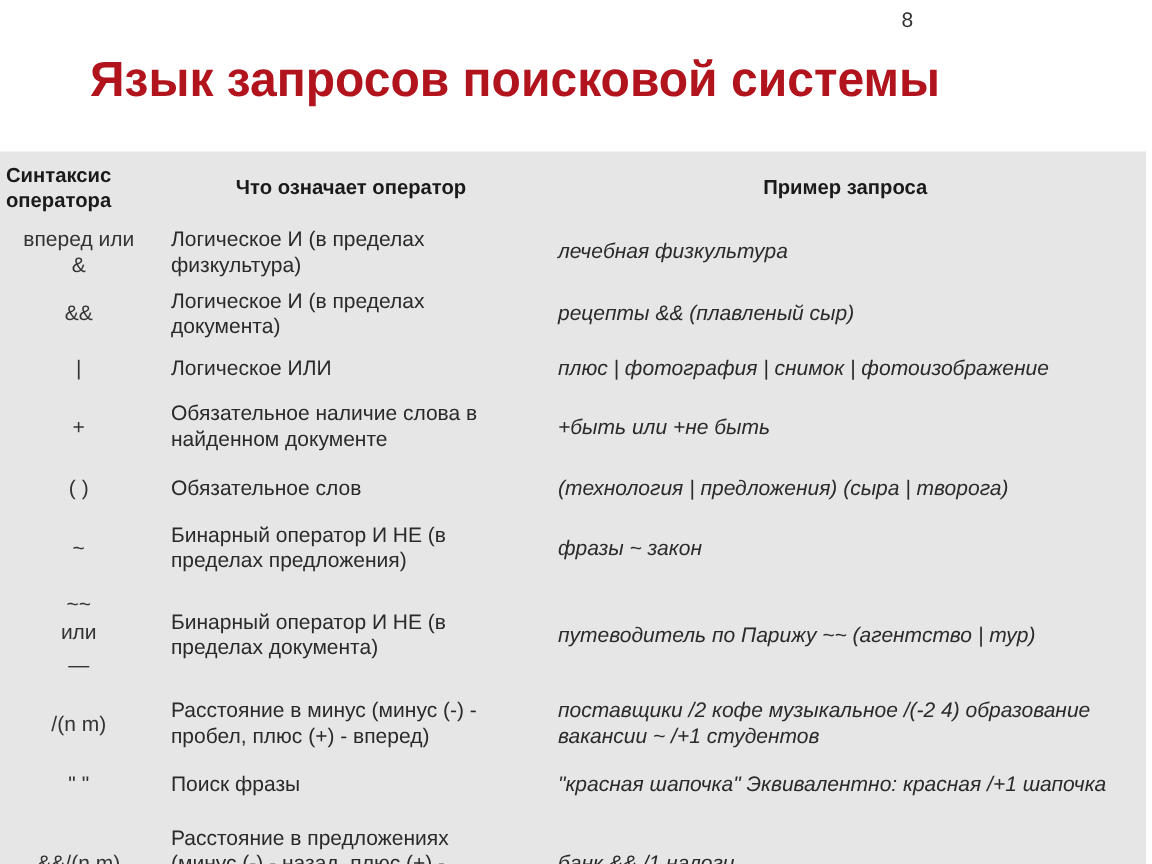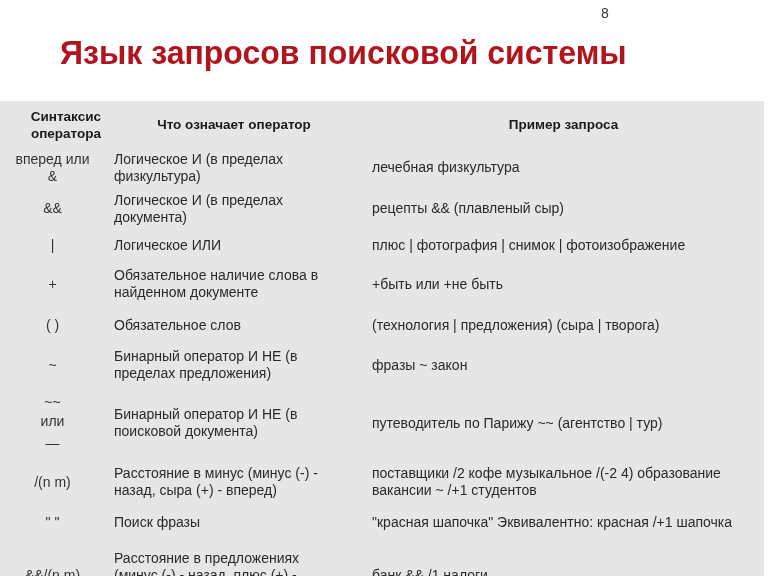--- a/index.html
+++ b/index.html
@@ -57,36 +57,37 @@
     col.c2 { width: 258px; }
     col.c3 { width: 401px; }
     th {
       font-weight: bold;
       color: #1a1a1a;
       font-size: 13.5px;
       vertical-align: middle;
       padding: 6px 4px;
       height: 35px;
     }
-    th.h1 { text-align: right; }
+    th.h1 { text-align: left; }
     th.h2 { text-align: center; }
     th.h3 { }
     td {
       vertical-align: middle;
       padding: 0 4px;
     }
     td.op {
       text-align: center;
       color: #333333;
     }
     td.meaning {
       padding-left: 9px;
     }
     td.example {
       padding-left: 9px;
+      font-style: italic;
     }
     .ln { display: block; }
     .r1 td { height: 39px; }
     .r2 td { height: 43px; }
     .r3 td { height: 30px; }
     .r4 td { height: 48px; }
     .r5 td { height: 34px; }
     .r6 td { height: 46px; }
     .r7 td { height: 70px; }
     .r8 td { height: 48px; }
@@ -192,33 +193,33 @@
           </td>
         </tr>
         <tr class="r7">
           <td class="op op-multi">
             <span class="ln">~~</span>
             <span class="ln">или</span>
             <span class="ln">—</span>
           </td>
           <td class="meaning">
             <span class="ln">Бинарный оператор И НЕ (в</span>
-            <span class="ln">поисковой документа)</span>
+            <span class="ln">пределах документа)</span>
           </td>
           <td class="example">
             <span class="ln">путеводитель по Парижу ~~ (агентство | тур)</span>
           </td>
         </tr>
         <tr class="r8">
           <td class="op">
             <span class="ln">/(n m)</span>
           </td>
           <td class="meaning">
             <span class="ln">Расстояние в минус (минус (-) -</span>
-            <span class="ln">назад, сыра (+) - вперед)</span>
+            <span class="ln">пробел, плюс (+) - вперед)</span>
           </td>
           <td class="example">
             <span class="ln">поставщики /2 кофе музыкальное /(-2 4) образование</span>
             <span class="ln">вакансии ~ /+1 студентов</span>
           </td>
         </tr>
         <tr class="r9">
           <td class="op">
             <span class="ln">" "</span>
           </td>

